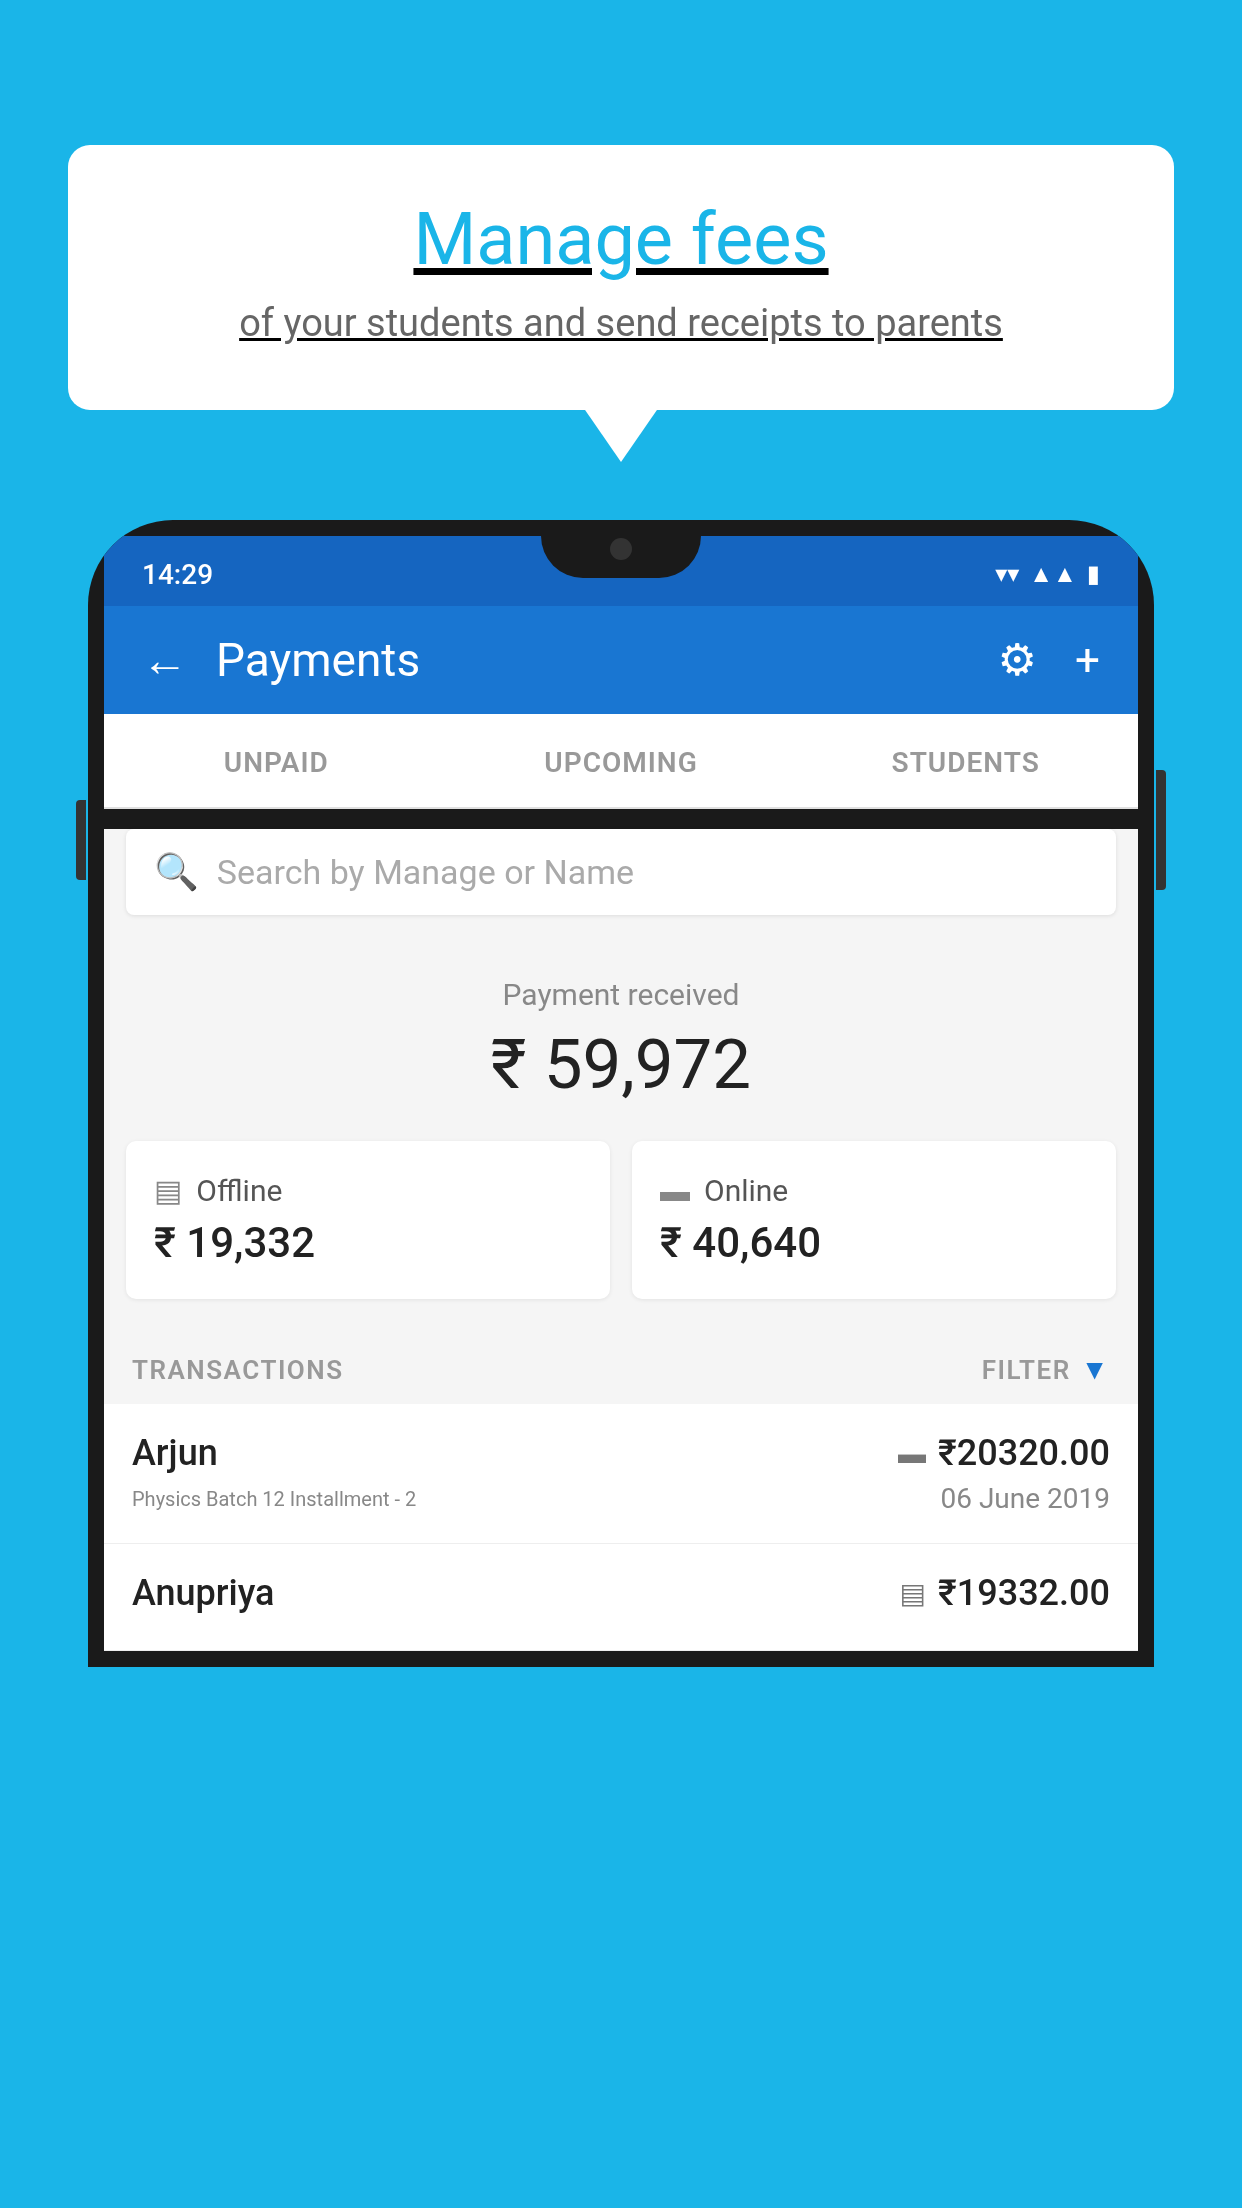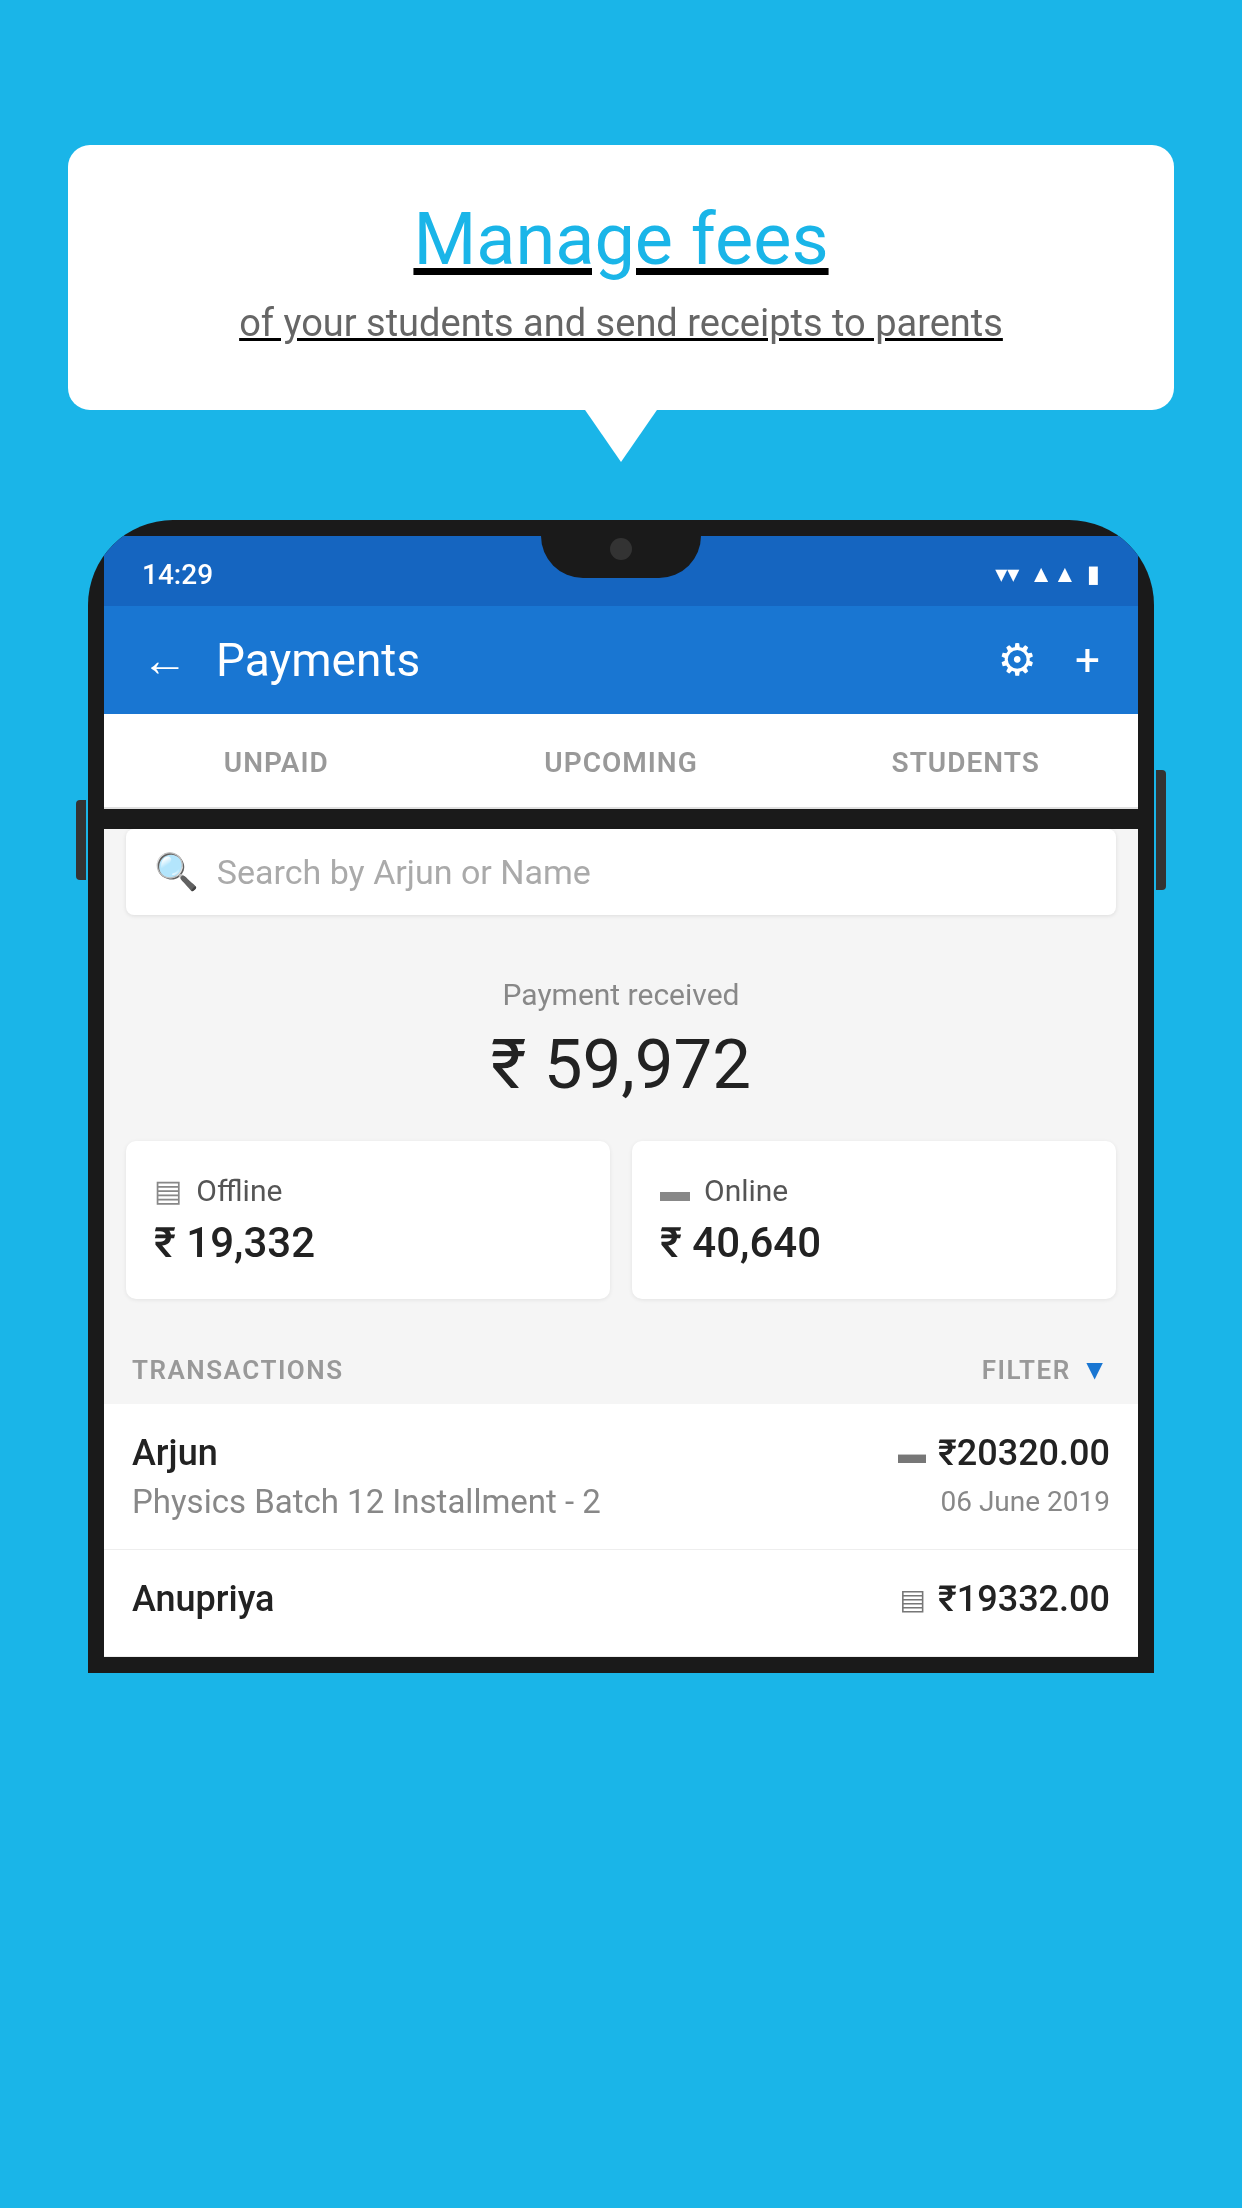--- a/index.html
+++ b/index.html
@@ -311,21 +311,21 @@
       font-size: 36px;
       font-weight: 500;
       color: #222;
     }
     .transaction-bottom {
       display: flex;
       align-items: center;
       justify-content: space-between;
     }
     .transaction-course {
-      font-size: 33px;
+      font-size: 20px;
       color: #888;
     }
     .transaction-date {
       font-size: 28px;
       color: #888;
     }
 
     
     .phone-side-btn-left {
       position: absolute;
@@ -384,21 +384,21 @@
     <div class="tabs-container">
       <div class="tab">UNPAID</div>
       <div class="tab">UPCOMING</div>
       <div class="tab">STUDENTS</div>
     </div>
 
     <div class="content">
 
       <div class="search-bar">
         <span class="search-icon-wrap">🔍</span>
-        <span class="search-placeholder">Search by Arjun or Name</span>
+        <span class="search-placeholder">Search by Manage or Name</span>
       </div>
 
       <div class="payment-received">
         <div class="payment-label">Payment received</div>
         <div class="payment-amount">₹ 59,972</div>
       </div>
 
       <div class="payment-cards">
         <div class="payment-card">
           <div class="card-type-row">

